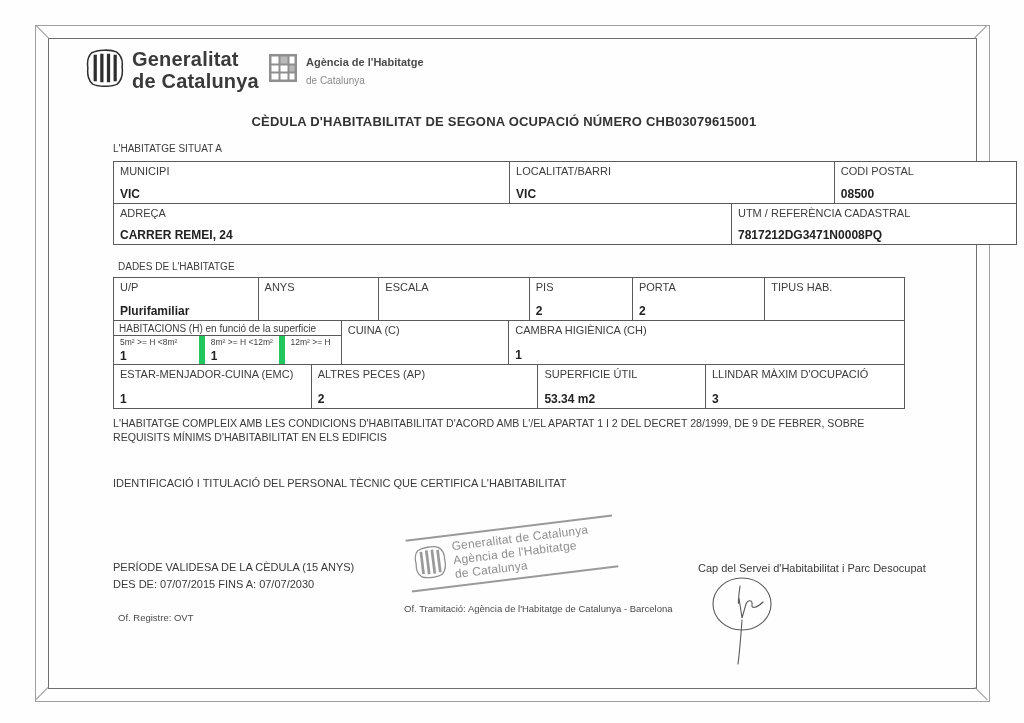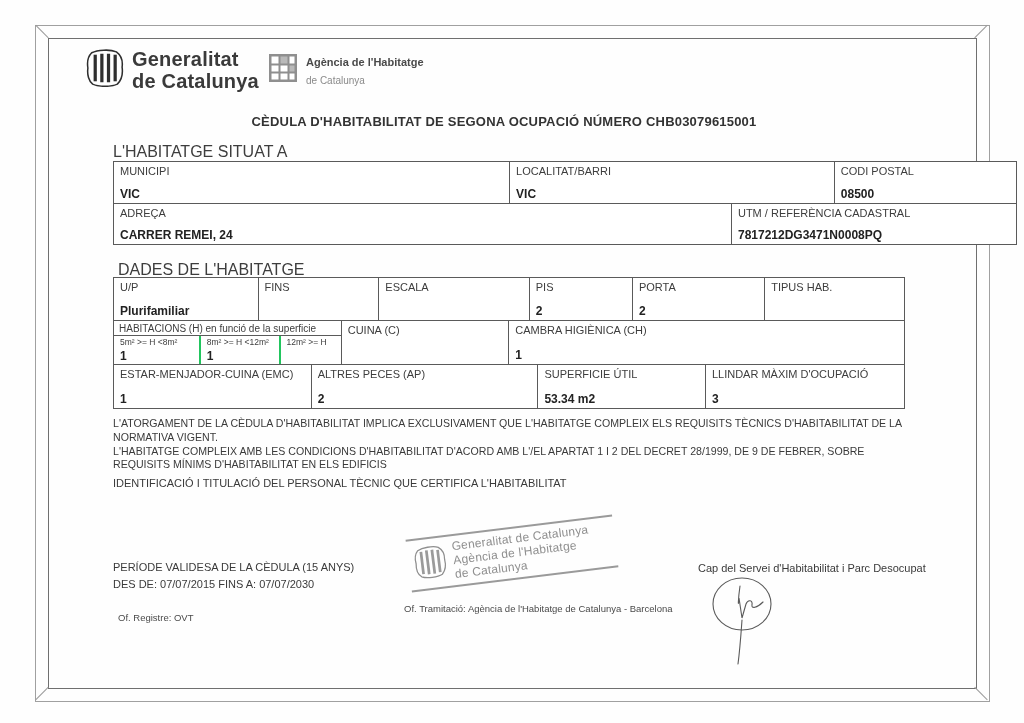--- a/index.html
+++ b/index.html
@@ -17,35 +17,35 @@
   .corner{position:absolute;width:18px;height:1px;background:#9a9a9a;}
   
   .gencat{position:absolute;left:86px;top:48px;display:flex;align-items:center;gap:8px;}
   .gencat .wordmark{font-size:20px;font-weight:bold;color:#3a3a3a;line-height:1.1;letter-spacing:.2px;}
   .agencia{position:absolute;left:268px;top:52px;display:flex;align-items:center;gap:8px;}
   .agencia .t1{font-size:11px;font-weight:bold;color:#4a4a4a;line-height:1.2;}
   .agencia .t2{font-size:10px;color:#8a8a8a;line-height:1.2;}
   
   .doc-title{position:absolute;left:0;right:16px;top:114px;text-align:center;font-size:13px;font-weight:bold;color:#333;letter-spacing:.2px;}
   
-  .section-label{position:absolute;font-size:16px;color:#3d3d3d;}
+  .section-label{position:absolute;font-size:10px;color:#3d3d3d;}
   
   .tbl{position:absolute;border:1px solid #5a5a5a;box-sizing:border-box;background:#fff;}
   .trow{display:flex;box-sizing:border-box;}
   .trow + .trow{border-top:1px solid #5a5a5a;}
   .tcell{box-sizing:border-box;display:flex;flex-direction:column;justify-content:space-between;padding:3px 6px 2px 6px;}
   .tcell + .tcell{border-left:1px solid #5a5a5a;}
   .lbl{font-size:11px;color:#3d3d3d;}
   .val{font-size:12px;font-weight:bold;color:#222;min-height:14px;}
   
   .habcell{box-sizing:border-box;display:flex;flex-direction:column;padding:0;}
   .hab-head{font-size:10px;color:#3d3d3d;padding:2px 5px 1px 5px;border-bottom:1px solid #5a5a5a;white-space:nowrap;}
   .hab-cols{display:flex;flex:1;}
   .hab-col{box-sizing:border-box;display:flex;flex-direction:column;justify-content:space-between;padding:1px 4px 1px 6px;}
-  .hab-col + .hab-col{border-left:2px solid #22c55e;}
+  .hab-col + .hab-col{border-left:6px solid #22c55e;}
   .hab-range{font-size:8.5px;color:#3d3d3d;white-space:nowrap;}
   .hab-val{font-size:12px;font-weight:bold;color:#222;min-height:13px;}
   
   .legal{position:absolute;left:113px;top:417px;width:806px;font-size:10.6px;line-height:1.3;color:#3a3a3a;}
   .legal p{margin:0;}
   
   .tech{position:absolute;left:113px;top:477px;font-size:11px;color:#3a3a3a;}
   .tech .tech-line{margin-top:6px;}
   .tech .tech-name{font-weight:normal;margin-left:12px;}
   
@@ -149,21 +149,21 @@
 
   <div class="section-label" style="left:118px;top:261px;">DADES DE L'HABITATGE</div>
 
   <div class="tbl" style="left:113px;top:277px;width:792px;">
     <div class="trow" style="height:42px;">
       <div class="tcell" style="width:18.8%;">
         <span class="lbl">U/P</span>
         <span class="val">Plurifamiliar</span>
       </div>
       <div class="tcell" style="width:15.8%;">
-        <span class="lbl">FINS</span>
+        <span class="lbl">ANYS</span>
         <span class="val"></span>
       </div>
       <div class="tcell" style="width:19.7%;">
         <span class="lbl">ESCALA</span>
         <span class="val"></span>
       </div>
       <div class="tcell" style="width:13.5%;">
         <span class="lbl">PIS</span>
         <span class="val">2</span>
       </div>
@@ -219,21 +219,20 @@
         <span class="val">53.34 m2</span>
       </div>
       <div class="tcell" style="width:25.2%;">
         <span class="lbl">LLINDAR MÀXIM D'OCUPACIÓ</span>
         <span class="val">3</span>
       </div>
     </div>
   </div>
 
   <div class="legal">
-    <p>L'ATORGAMENT DE LA CÈDULA D'HABITABILITAT IMPLICA EXCLUSIVAMENT QUE L'HABITATGE COMPLEIX ELS REQUISITS TÈCNICS D'HABITABILITAT DE LA NORMATIVA VIGENT.</p>
     <p>L'HABITATGE COMPLEIX AMB LES CONDICIONS D'HABITABILITAT D'ACORD AMB L'/EL APARTAT 1 I 2 DEL DECRET 28/1999, DE 9 DE FEBRER, SOBRE REQUISITS MÍNIMS D'HABITABILITAT EN ELS EDIFICIS</p>
   </div>
 
   <div class="tech">
     <div>IDENTIFICACIÓ I TITULACIÓ DEL PERSONAL TÈCNIC QUE CERTIFICA L'HABITABILITAT</div>
   </div>
 
   <div class="stamp">
     <span>
       <svg width="32" height="36" viewBox="0 0 40 40" fill="none">

